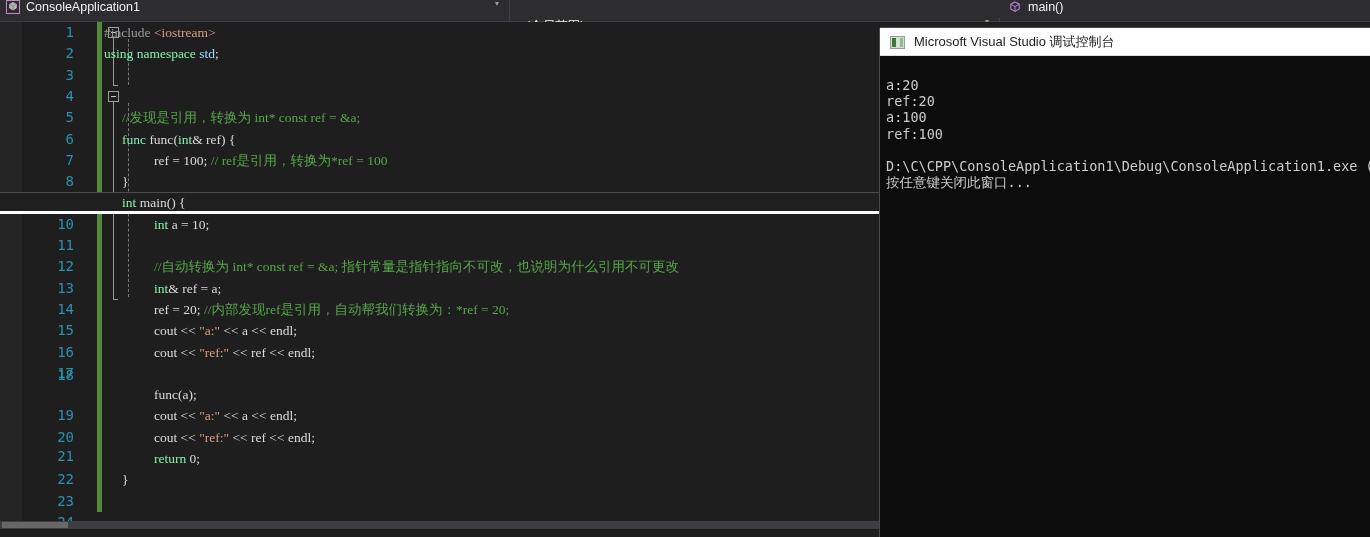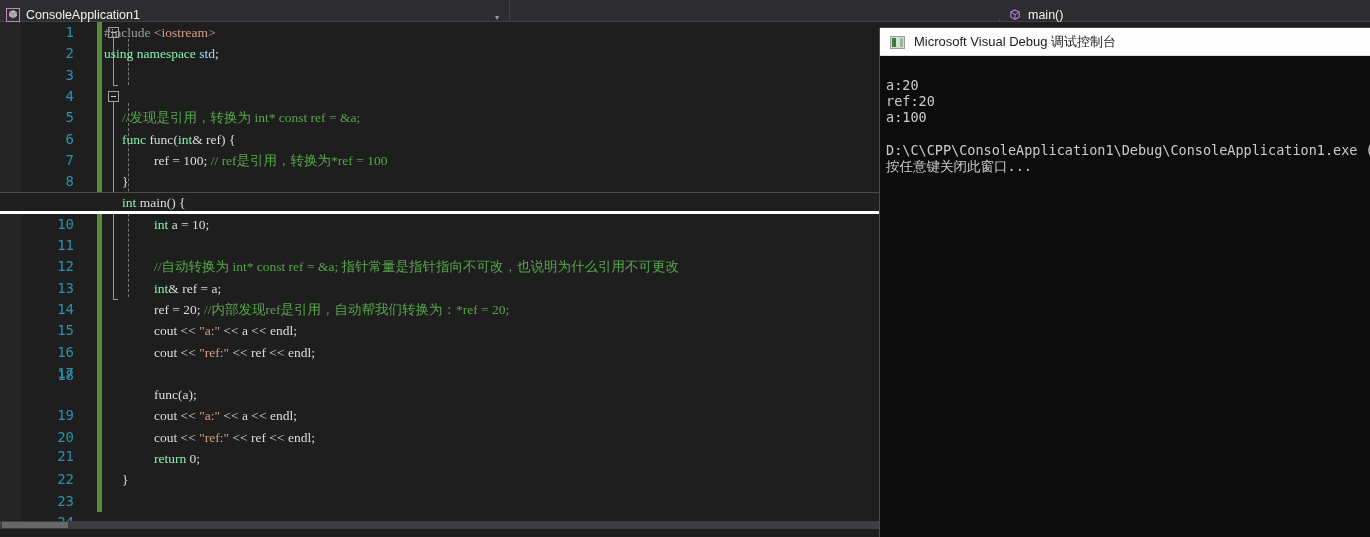--- a/index.html
+++ b/index.html
@@ -9,21 +9,21 @@
     font-family:"Liberation Sans", sans-serif;
     -webkit-font-smoothing:antialiased;
   }
   
   .navbar{
     position:absolute;left:0;top:0;width:1370px;height:22px;
     background:#2d2d30;display:flex;align-items:center;
     border-bottom:1px solid #3f3f46;box-sizing:border-box;
   }
   .nav-combo{
-    height:22px;display:flex;align-items:flex-end;box-sizing:border-box;
+    height:22px;display:flex;align-items:flex-start;box-sizing:border-box;
     border-right:1px solid #3f3f46;
   }
   .nav-combo.project{width:510px;padding-left:6px;}
   .nav-combo.scope{width:490px;padding-left:10px;margin-top:36px;}
   .nav-combo.member{width:370px;padding-left:8px;border-right:none;}
   .combo-label{
     color:#f1f1f1;font-size:12.5px;flex:1;white-space:nowrap;overflow:hidden;
     padding-left:6px;
   }
   .combo-arrow{
@@ -251,24 +251,25 @@
 <div class="console">
   <div class="console-title">
     <span class="tico">
       <svg width="15" height="13" viewBox="0 0 15 13">
         <rect x="0.5" y="0.5" width="14" height="12" fill="#d9d9d9" stroke="#9b9b9b"></rect>
         <rect x="2" y="2" width="4" height="9" fill="#3a7d3a"></rect>
         <rect x="7" y="2" width="2" height="9" fill="#cfe8cf"></rect>
         <rect x="10" y="2" width="3" height="9" fill="#8fbf8f"></rect>
       </svg>
     </span>
-    <span class="tlabel">Microsoft Visual Debug 调试控制台</span>
+    <span class="tlabel">Microsoft Visual Studio 调试控制台</span>
   </div>
 
   <div class="console-body">
     <div class="cline">a:20</div>
     <div class="cline">ref:20</div>
     <div class="cline">a:100</div>
+    <div class="cline">ref:100</div>
     <div class="cline blank"></div>
     <div class="cline">D:\C\CPP\ConsoleApplication1\Debug\ConsoleApplication1.exe (j</div>
     <div class="cline">按任意键关闭此窗口...</div>
   </div>
 </div>
 
 </body></html>

